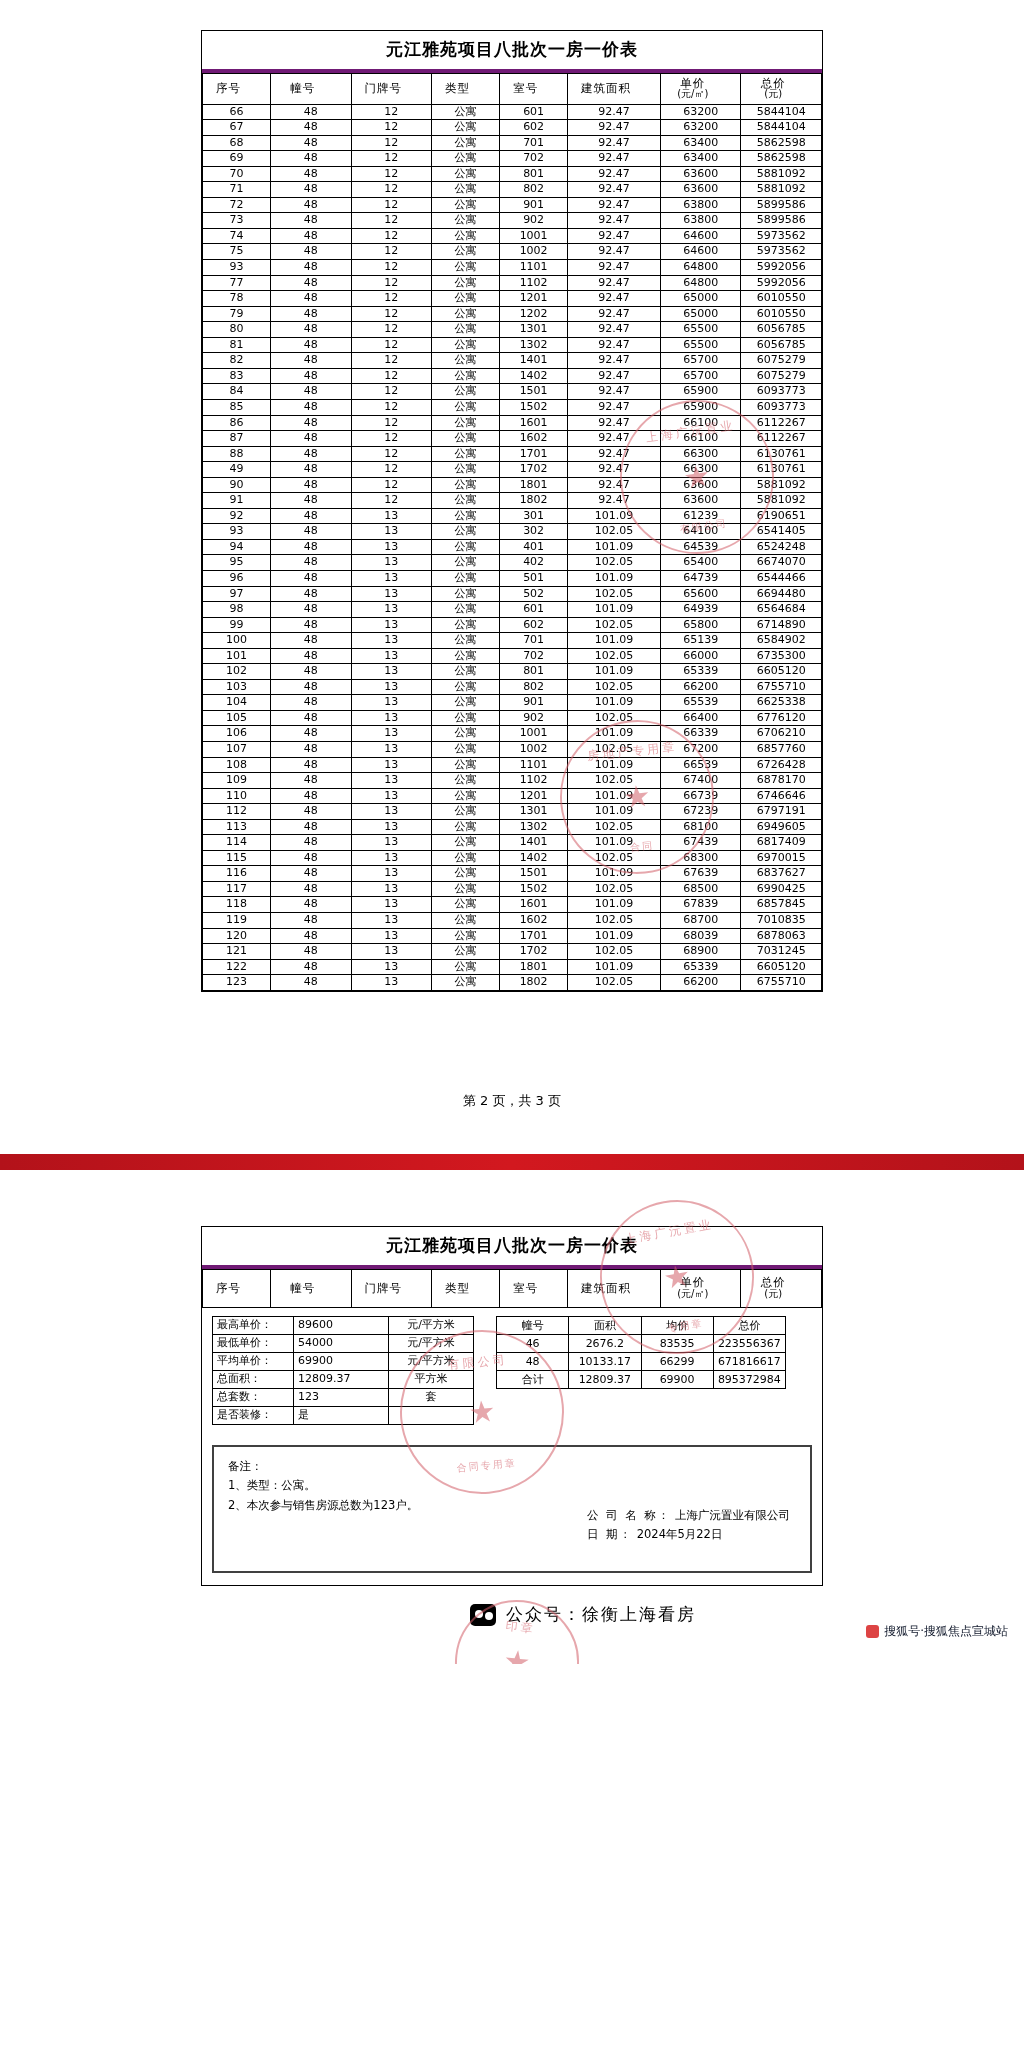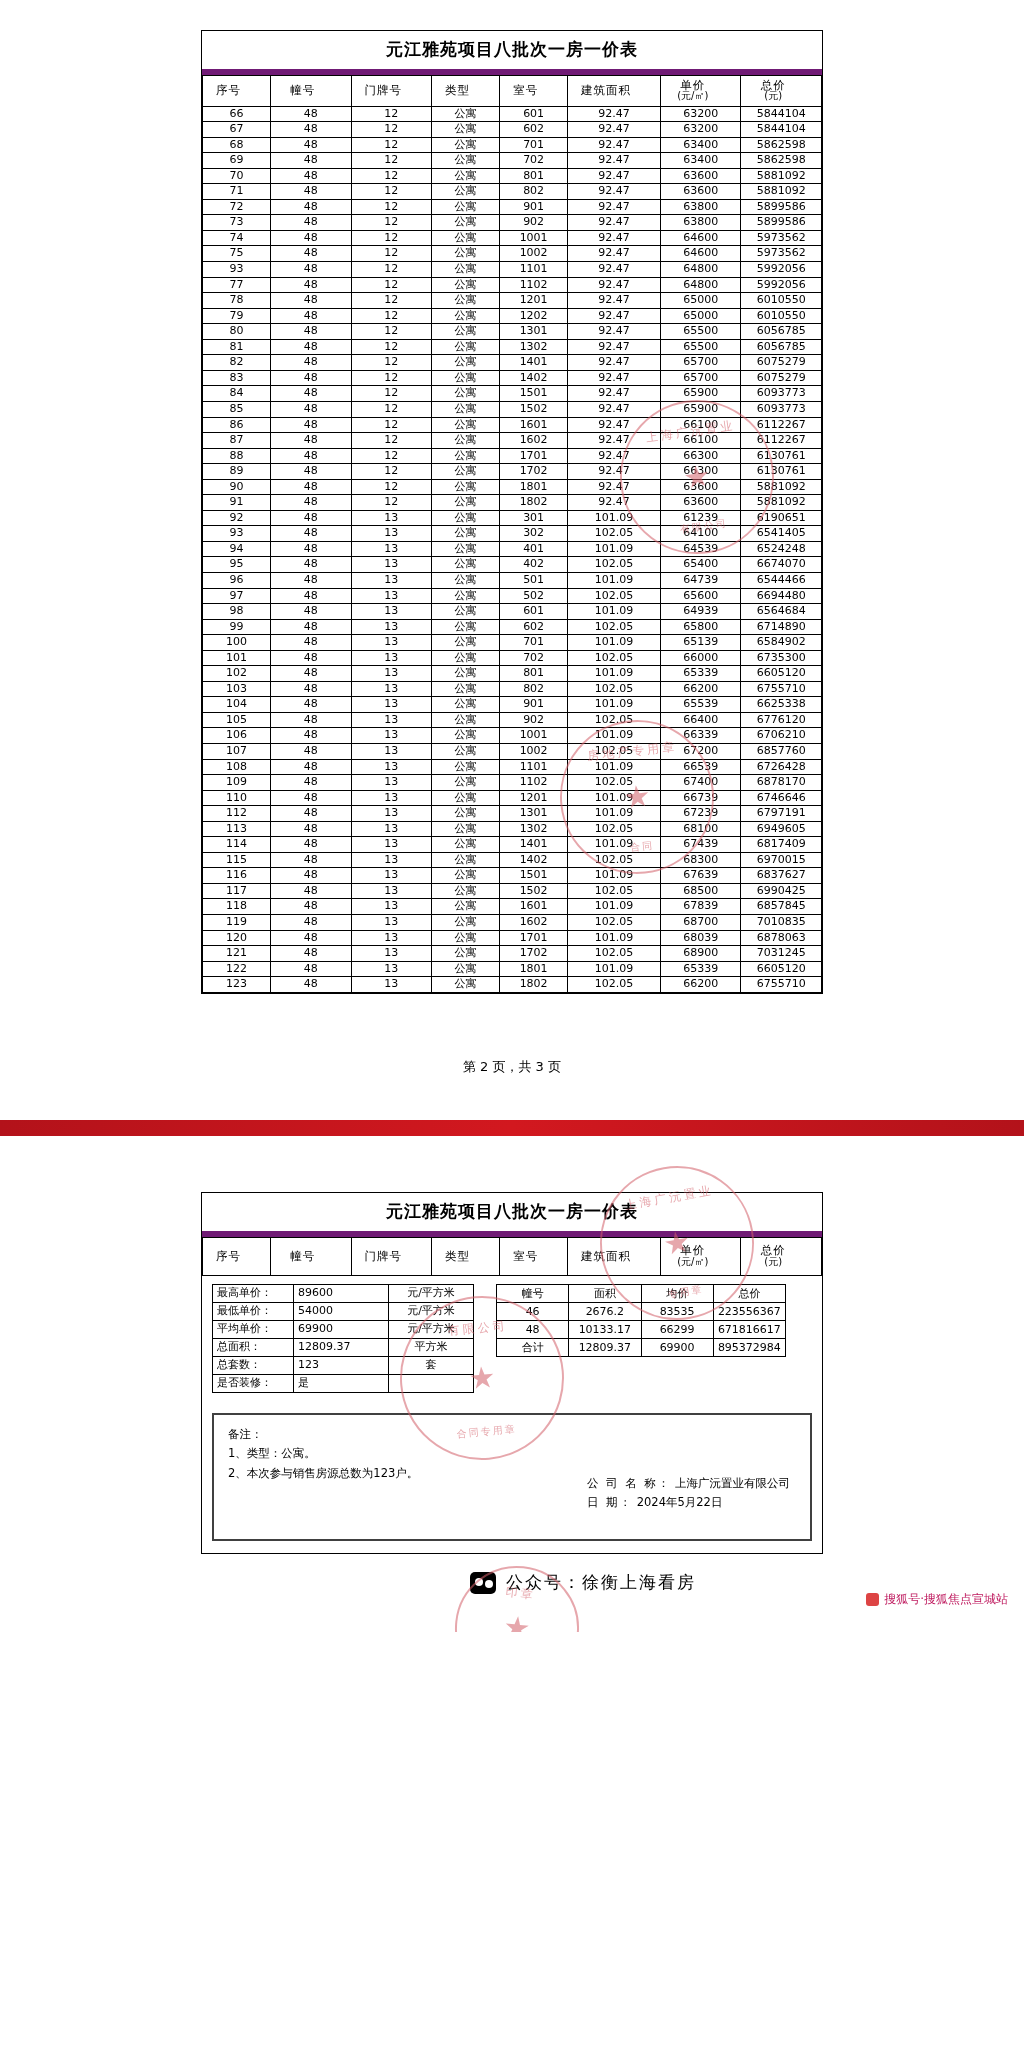--- a/index.html
+++ b/index.html
@@ -19,21 +19,21 @@
     background:transparent;
     position:relative;
     z-index:2;
   }
   .sheet-title{
     text-align:center;
     font-size:17px;
     font-weight:bold;
     letter-spacing:1px;
     padding:7px 0 8px 0;
-    border-bottom:6px solid #701a75;
+    border-bottom:4px solid #701a75;
     font-family:"DejaVu Sans",sans-serif;
   }
   table.grid{
     border-collapse:collapse;
     width:100%;
     table-layout:fixed;
   }
   table.grid th,table.grid td{
     border:1px solid #000;
     text-align:center;
@@ -56,21 +56,21 @@
   col.c2{width:13%}
   col.c3{width:11%}
   col.c4{width:11%}
   col.c5{width:15%}
   col.c6{width:13%}
   col.c7{width:13%}
 
   .footnote{
     text-align:center;
     font-size:13px;
-    margin-top:64px;
+    margin-top:100px;
     font-family:"DejaVu Sans",sans-serif;
   }
 
   
   .redband{
     margin-top:44px;
     height:16px;
     background:#c8161d;
     position:relative;
   }
@@ -205,21 +205,21 @@
   }
   .footer-text{
     font-size:17px;
     letter-spacing:2px;
     font-family:"DejaVu Sans",sans-serif;
   }
   .sitemark{
     position:absolute;
     right:16px;bottom:4px;
     font-size:12px;
-    color:#be185d;
+    color:#0f172a;
     display:flex;
     align-items:center;
     gap:5px;
     font-family:"DejaVu Sans",sans-serif;
   }
   .sitemark .logo{
     width:13px;height:13px;border-radius:3px;background:#d44;display:inline-block;
   }
 </style>
 </head>
@@ -494,21 +494,21 @@
             <td>88</td>
             <td>48</td>
             <td>12</td>
             <td>公寓</td>
             <td>1701</td>
             <td>92.47</td>
             <td>66300</td>
             <td>6130761</td>
           </tr>
           <tr>
-            <td>89</td>
+            <td>49</td>
             <td>48</td>
             <td>12</td>
             <td>公寓</td>
             <td>1702</td>
             <td>92.47</td>
             <td>66300</td>
             <td>6130761</td>
           </tr>
           <tr>
             <td>90</td>

